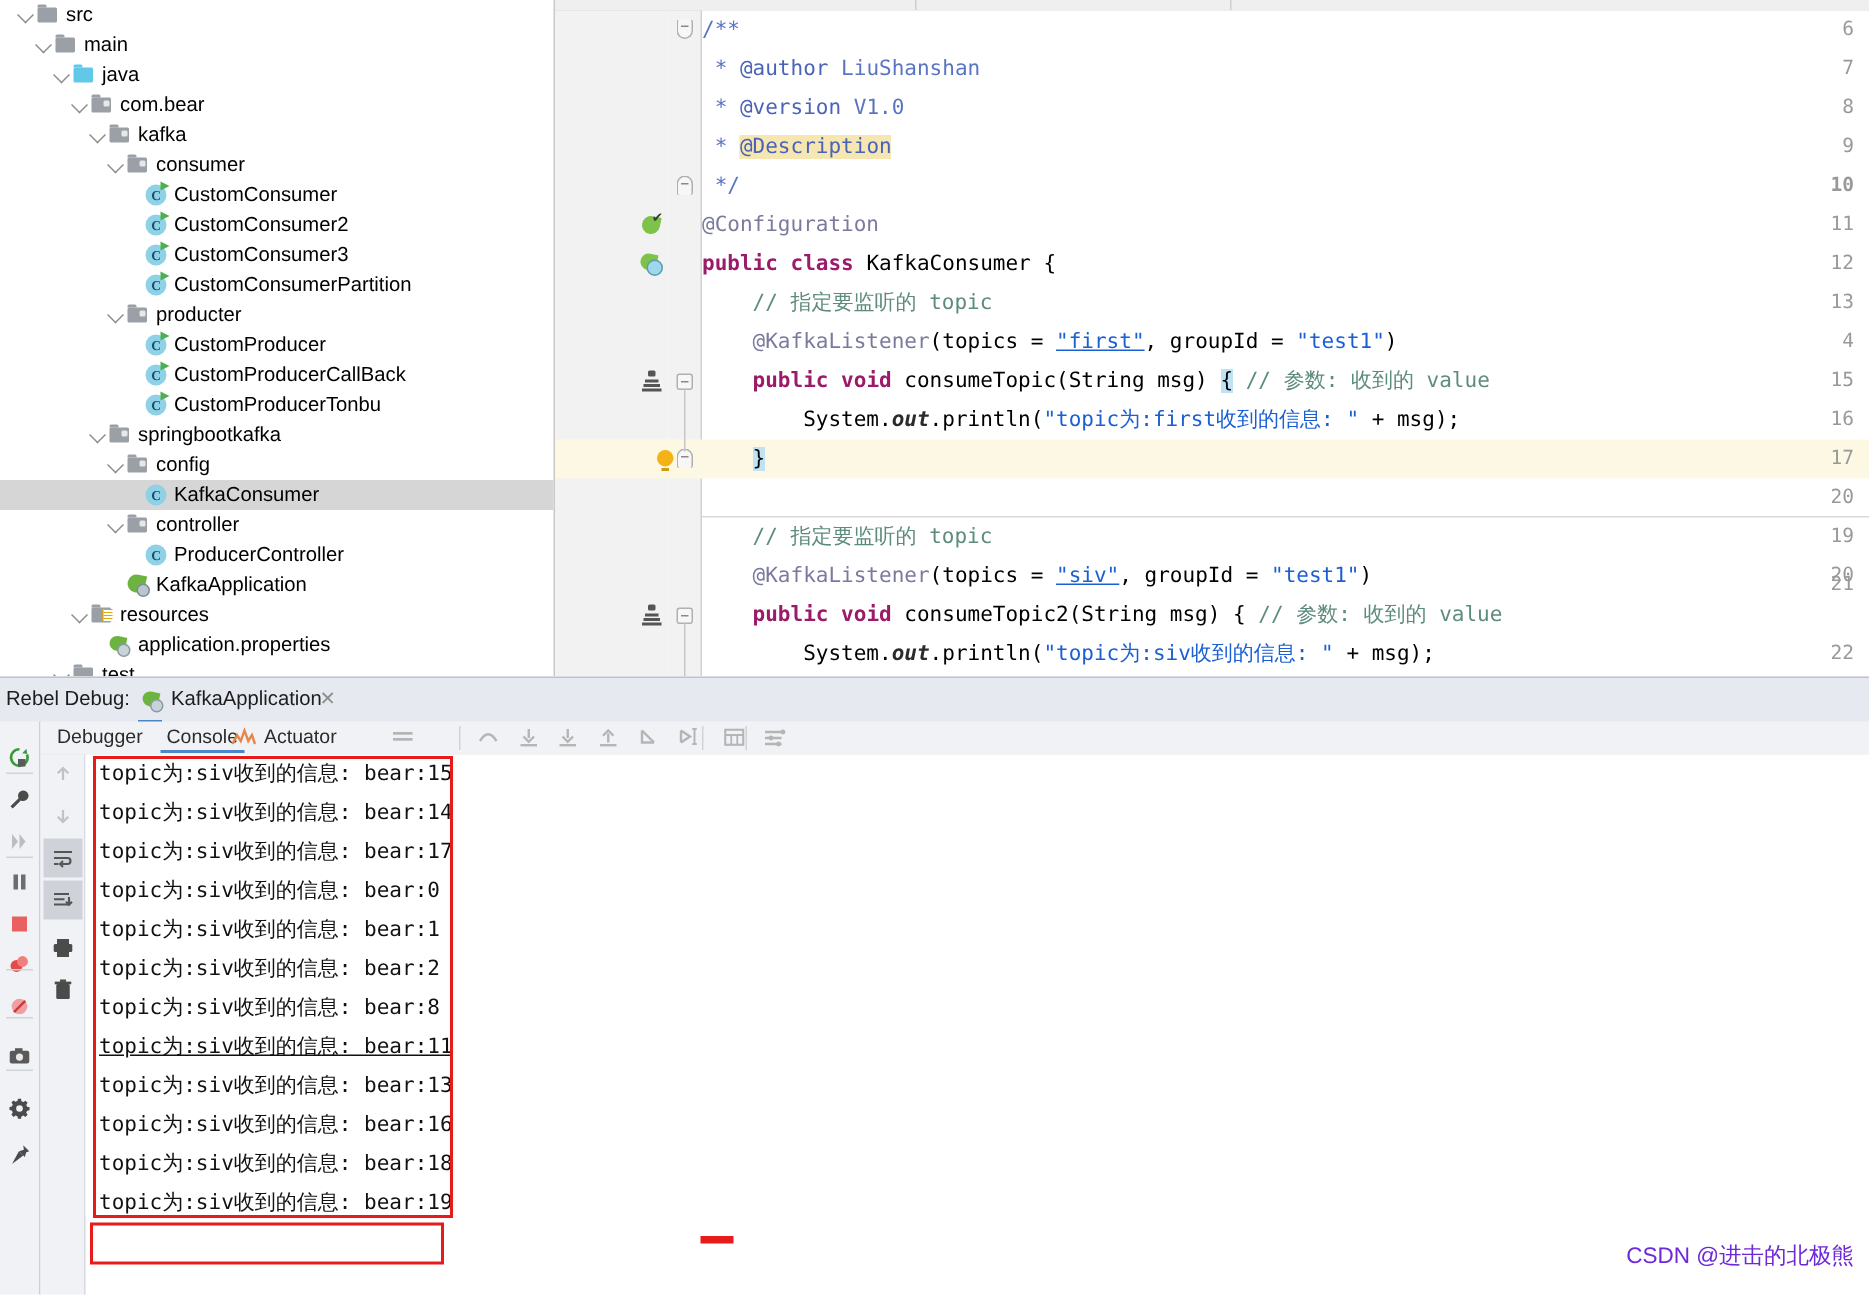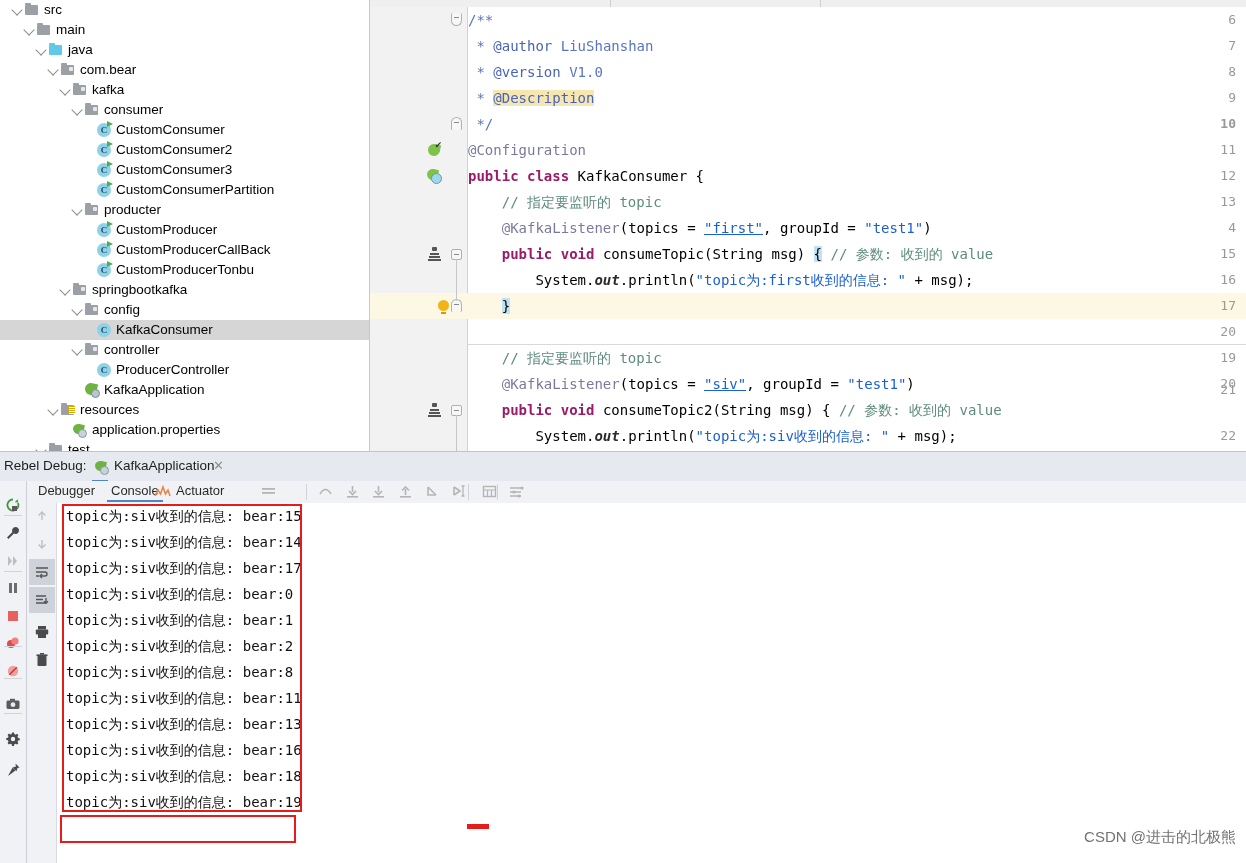--- a/index.html
+++ b/index.html
@@ -564,30 +564,30 @@
       </div>
 
     <div class="console-out" id="console-out">
         <div class="cline" style="top: 0px;">topic为:siv收到的信息: bear:15</div>
         <div class="cline" style="top: 26px;">topic为:siv收到的信息: bear:14</div>
         <div class="cline" style="top: 52px;">topic为:siv收到的信息: bear:17</div>
         <div class="cline" style="top: 78px;">topic为:siv收到的信息: bear:0</div>
         <div class="cline" style="top: 104px;">topic为:siv收到的信息: bear:1</div>
         <div class="cline" style="top: 130px;">topic为:siv收到的信息: bear:2</div>
         <div class="cline" style="top: 156px;">topic为:siv收到的信息: bear:8</div>
-        <div class="cline" style="top: 182px;">topic为:siv收到的信息: bear:11</div>
+        <div class="cline" style="top: 182px; text-decoration: underline;">topic为:siv收到的信息: bear:11</div>
         <div class="cline" style="top: 208px;">topic为:siv收到的信息: bear:13</div>
         <div class="cline" style="top: 234px;">topic为:siv收到的信息: bear:16</div>
         <div class="cline" style="top: 260px;">topic为:siv收到的信息: bear:18</div>
         <div class="cline" style="top: 286px;">topic为:siv收到的信息: bear:19</div>
         <div class="cline" style="top: 323px;">topic为:first收到的信息: 同步</div>
         <div class="caret" style="top: 356px;"></div>
       </div>
 
-    <div class="watermark" style="color: #737373;">CSDN @进击的北极熊</div>
+    <div class="watermark" style="color: #6d28d9;">CSDN @进击的北极熊</div>
   </div>
 
   <div id="annotations">
       <div class="redbox" style="left: 62px; top: 504px; width: 240px; height: 308px; border-color: rgb(232, 27, 27);"></div>
       <div class="redbox" style="left: 60px; top: 815px; width: 236px; height: 28px; border-color: rgb(232, 27, 27);"></div>
       <div class="reddash" style="left: 467px; top: 824px; width: 22px; background: rgb(232, 27, 27);"></div>
     </div>
 
 </div>
 

